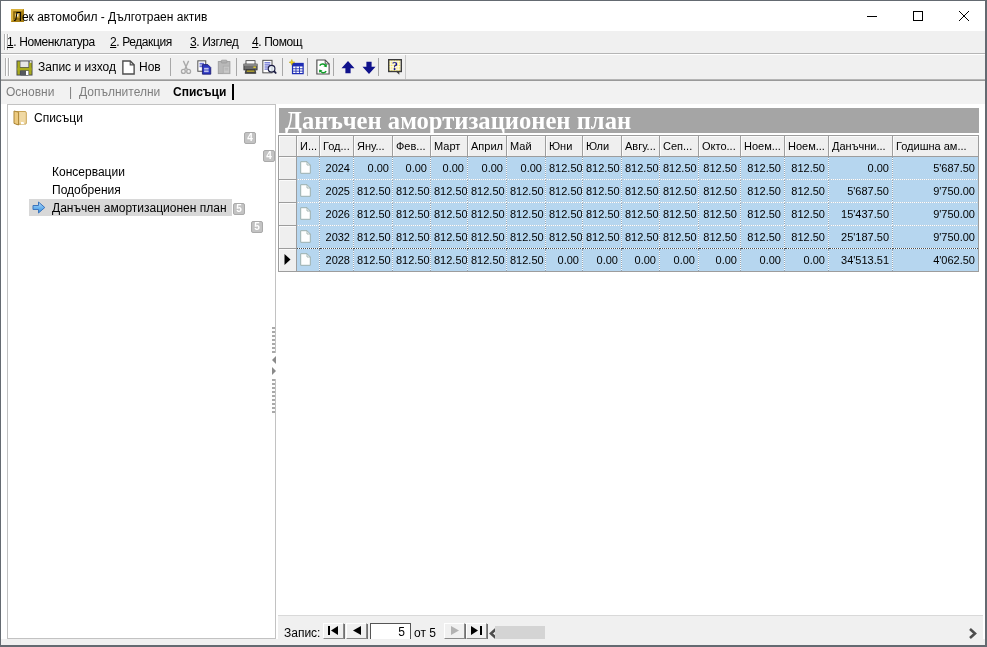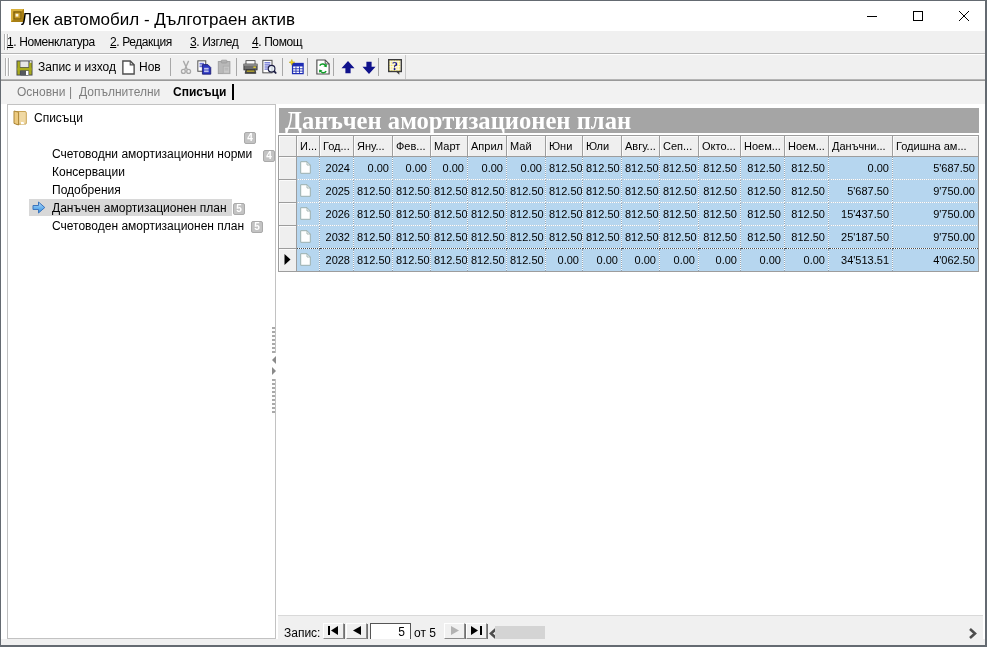--- a/index.html
+++ b/index.html
@@ -2,21 +2,21 @@
 <html><head><meta charset="utf-8">
 <style>
 *{margin:0;padding:0;box-sizing:border-box}
 html,body{width:987px;height:647px;overflow:hidden}
 body{font-family:"Liberation Sans",sans-serif;font-size:12px;color:#000;background:#fff;position:relative}
 .abs{position:absolute}
 
 #frame{position:absolute;inset:0;border:1px solid #646a71;border-right-width:2px;border-bottom-width:2px;pointer-events:none;z-index:99}
 
 #titlebar{position:absolute;left:1px;top:1px;right:2px;height:30px;background:#fff}
-#title-text{position:absolute;left:20px;top:9px;font-size:17px;color:#000}
+#title-text{position:absolute;left:13px;top:9px;font-size:12px;color:#000}
 
 .capbtn{position:absolute;top:0;width:46px;height:30px}
 
 #menubar{position:absolute;left:1px;top:31px;right:2px;height:23px;background:#f0f0f0;border-bottom:1px solid #b5b5b5}
 .menuitem{position:absolute;top:4px;font-size:12px;color:#000;letter-spacing:-0.4px}
 .menuitem u{text-decoration:underline}
 
 #toolbar{position:absolute;left:1px;top:55px;right:2px;height:25px;background:#f0f0f0;border-bottom:1px solid #b5b5b5}
 #toolband{position:absolute;left:1px;top:0px;width:404px;height:24px;border-right:1px solid #c9c9c9}
 .tbtext{position:absolute;top:5px;font-size:12px}
@@ -167,21 +167,21 @@
           </pattern>
         </defs>
     <rect x="0.7" y="0.7" width="12.6" height="11.8" fill="url(#yd)" stroke="#3c3c3c" stroke-width="1.4"></rect>
     <path d="M8 12.5 L11.3 15.7 L11.3 12.5 Z" fill="#3c3c3c"></path>
     <text x="7" y="10.8" font-family="Liberation Serif" font-size="12" font-weight="bold" fill="#10128c" text-anchor="middle">?</text>
   </svg>
  </div>
 </div>
 <div id="tabbar">
   <div style="position:absolute;left:0;top:0;right:0;height:1px;background:#9a9a9a"></div>
-  <div class="tab" style="left:16px">Основни</div>
+  <div class="tab" style="left:5px">Основни</div>
   <div class="tab" style="left:68px">|</div>
   <div class="tab" style="left:78px">Допълнителни</div>
   <div class="tab" style="left:172px;color:#000;font-weight:bold">Списъци</div>
   <div class="abs" style="left:231px;top:4px;width:2px;height:16px;background:#000"></div>
 </div>
 <div id="content">
   <div id="leftpanel">
     <svg style="position:absolute;left:5px;top:5px" width="14" height="16" viewBox="0 0 14 16">
       <path d="M3.5 1.5 H12 Q13.3 1.5 13.3 2.8 V13.2 Q13.3 14.2 12.2 14.2 H3.5 Z" fill="#f0d9a4" stroke="#c9a455" stroke-width="1"></path>
       <path d="M10.5 12 Q10.5 14.2 12.6 14.2 H8 V12 Z" fill="#fff"></path>
@@ -192,25 +192,23 @@
     <svg style="position:absolute;left:24px;top:96px" width="14" height="13" viewBox="0 0 14 13">
       <defs>
           <linearGradient id="ag" x1="0" y1="0" x2="0" y2="1">
             <stop offset="0" stop-color="#b9ddf8"></stop>
             <stop offset="0.5" stop-color="#6fb4ee"></stop>
             <stop offset="1" stop-color="#2f8fe2"></stop>
           </linearGradient>
         </defs>
       <path d="M1 4.5 L6.5 4.5 L6.5 1 L12.8 6.5 L6.5 12 L6.5 8.5 L1 8.5 Z" fill="url(#ag)" stroke="#3b74bd" stroke-width="1"></path>
     </svg>
-    <div class="treeitem" style="top:42px">Счетоводни амортизационни норми</div>
     <div class="treeitem" style="top:60px">Консервации</div>
     <div class="treeitem" style="top:78px">Подобрения</div>
     <div class="treeitem" style="top:96px">Данъчен амортизационен план</div>
-    <div class="treeitem" style="top:114px">Счетоводен амортизационен план</div>
     <div class="badge" style="left:236px;top:27px">4</div>
     <div class="badge" style="left:255px;top:45px">4</div>
     <div class="badge" style="left:225px;top:98px">5</div>
     <div class="badge" style="left:243px;top:116px">5</div>
   </div>
     <div id="splitdots" style="position:absolute;left:271px;top:223px;width:3px;height:88px;background-image:repeating-linear-gradient(to bottom,#a9a9a9 0 2px,#fdfdfd 2px 4px)">
     <div style="position:absolute;left:-1px;top:26px;width:6px;height:26px;background:#fff"></div>
     <svg style="position:absolute;left:-1px;top:28px" width="6" height="22" viewBox="0 0 6 22">
       <path d="M5 1 L1 5 L5 9 Z" fill="#8a8a8a"></path>
         <path d="M1 12 L5 16 L1 20 Z" fill="#8a8a8a"></path>

